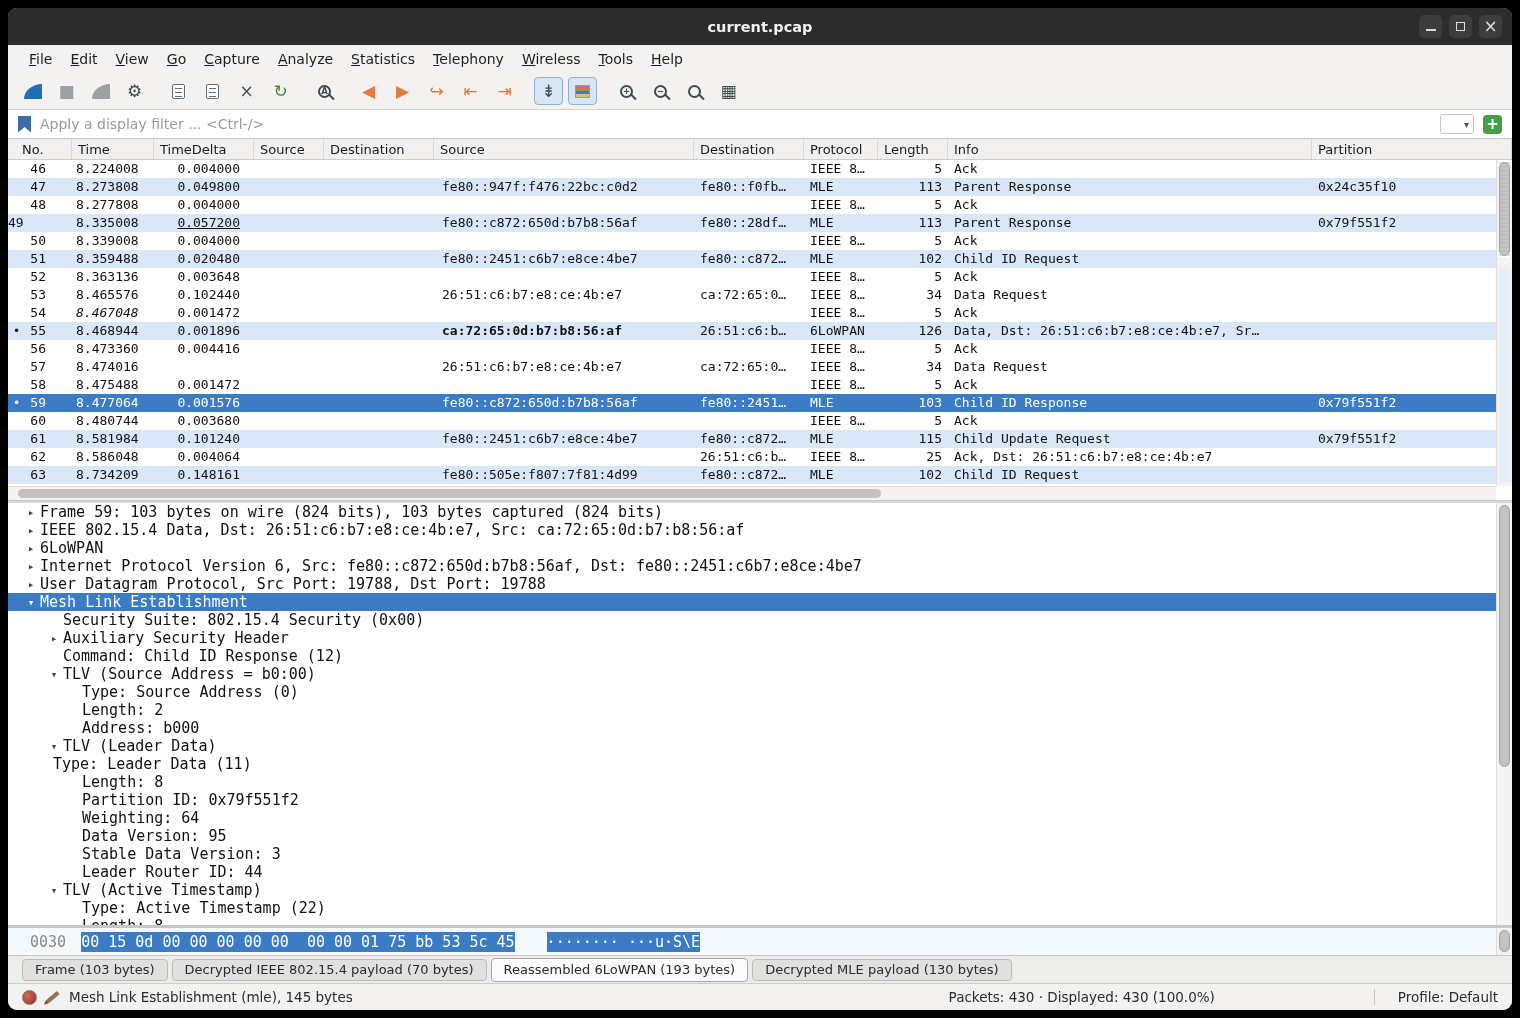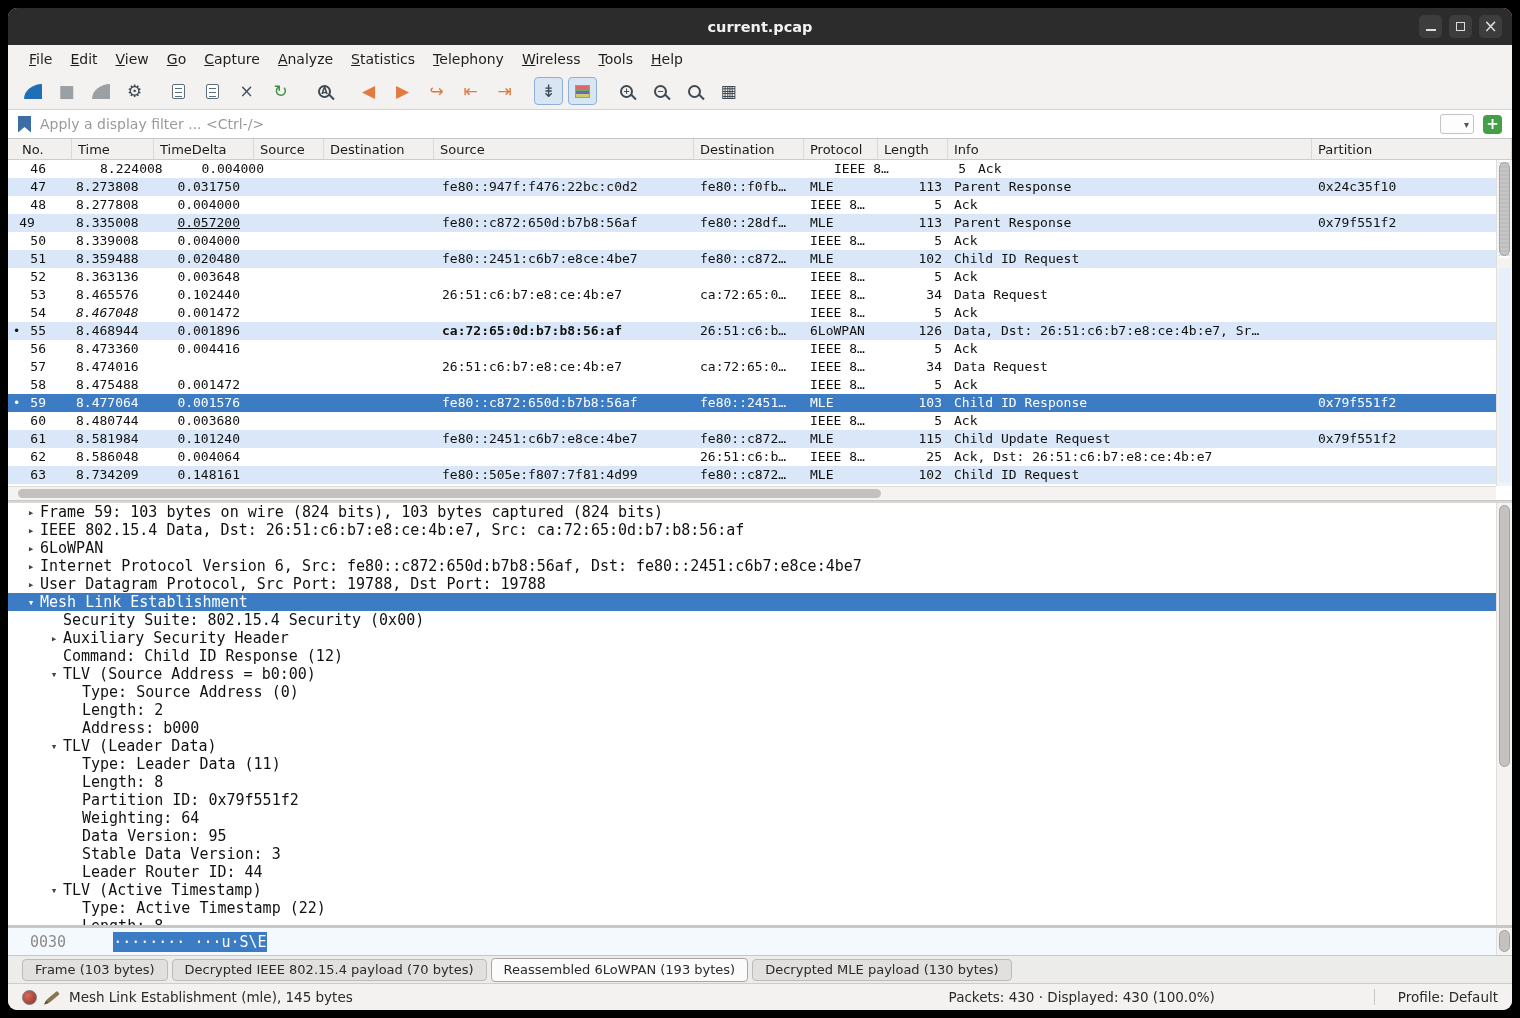--- a/index.html
+++ b/index.html
@@ -255,35 +255,35 @@
         <div class="phcell" style="width: 110px; padding-left: 6px;">Destination</div>
         <div class="phcell" style="width: 74px; padding-left: 6px;">Protocol</div>
         <div class="phcell" style="width: 70px; padding-left: 6px;">Length</div>
         <div class="phcell" style="width: 364px; padding-left: 6px;">Info</div>
         <div class="phcell" style="width: 184px; padding-left: 6px;">Partition</div>
       </div>
     <div class="pbody">
       <div class="prows">
           <div class="prow bg-plain">
             <span class="pcell pc-no" style="width: 64px; text-align: right; padding-right: 26px;">46</span>
-            <span class="pcell pc-time" style="width: 82px; padding-left: 4px; margin-left: 24px;">8.224008</span>
+            <span class="pcell pc-time" style="width: 82px; padding-left: 4px;">8.224008</span>
             <span class="pcell pc-delta" style="width: 100px; text-align: right; padding-right: 14px;">0.004000</span>
             <span class="pcell pc-src1" style="width: 70px; padding-left: 6px;"></span>
             <span class="pcell pc-dst1" style="width: 110px; padding-left: 6px;"></span>
             <span class="pcell pc-src2" style="width: 260px; padding-left: 8px;"></span>
             <span class="pcell pc-dst2" style="width: 110px; padding-left: 6px;"></span>
             <span class="pcell pc-proto" style="width: 74px; padding-left: 6px;">IEEE 8…</span>
             <span class="pcell pc-len" style="width: 70px; text-align: right; padding-right: 6px;">5</span>
             <span class="pcell pc-info" style="width: 364px; padding-left: 6px;">Ack</span>
             <span class="pcell pc-part" style="width: 184px; padding-left: 6px;"></span>
           </div>
           <div class="prow bg-alt">
             <span class="pcell pc-no" style="width: 64px; text-align: right; padding-right: 26px;">47</span>
             <span class="pcell pc-time" style="width: 82px; padding-left: 4px;">8.273808</span>
-            <span class="pcell pc-delta" style="width: 100px; text-align: right; padding-right: 14px;">0.031750</span>
+            <span class="pcell pc-delta" style="width: 100px; text-align: right; padding-right: 14px;">0.049800</span>
             <span class="pcell pc-src1" style="width: 70px; padding-left: 6px;"></span>
             <span class="pcell pc-dst1" style="width: 110px; padding-left: 6px;"></span>
             <span class="pcell pc-src2" style="width: 260px; padding-left: 8px;">fe80::947f:f476:22bc:c0d2</span>
             <span class="pcell pc-dst2" style="width: 110px; padding-left: 6px;">fe80::f0fb…</span>
             <span class="pcell pc-proto" style="width: 74px; padding-left: 6px;">MLE</span>
             <span class="pcell pc-len" style="width: 70px; text-align: right; padding-right: 6px;">113</span>
             <span class="pcell pc-info" style="width: 364px; padding-left: 6px;">Parent Response</span>
             <span class="pcell pc-part" style="width: 184px; padding-left: 6px;">0x24c35f10</span>
           </div>
           <div class="prow bg-plain">
@@ -293,21 +293,21 @@
             <span class="pcell pc-src1" style="width: 70px; padding-left: 6px;"></span>
             <span class="pcell pc-dst1" style="width: 110px; padding-left: 6px;"></span>
             <span class="pcell pc-src2" style="width: 260px; padding-left: 8px;"></span>
             <span class="pcell pc-dst2" style="width: 110px; padding-left: 6px;"></span>
             <span class="pcell pc-proto" style="width: 74px; padding-left: 6px;">IEEE 8…</span>
             <span class="pcell pc-len" style="width: 70px; text-align: right; padding-right: 6px;">5</span>
             <span class="pcell pc-info" style="width: 364px; padding-left: 6px;">Ack</span>
             <span class="pcell pc-part" style="width: 184px; padding-left: 6px;"></span>
           </div>
           <div class="prow bg-alt">
-            <span class="pcell pc-no" style="width: 64px; text-align: center; padding-right: 26px;">49</span>
+            <span class="pcell pc-no" style="width: 64px; text-align: left; padding-right: 26px;">49</span>
             <span class="pcell pc-time" style="width: 82px; padding-left: 4px;">8.335008</span>
             <span class="pcell pc-delta" style="width: 100px; text-align: right; padding-right: 14px; text-decoration: underline;">0.057200</span>
             <span class="pcell pc-src1" style="width: 70px; padding-left: 6px;"></span>
             <span class="pcell pc-dst1" style="width: 110px; padding-left: 6px;"></span>
             <span class="pcell pc-src2" style="width: 260px; padding-left: 8px;">fe80::c872:650d:b7b8:56af</span>
             <span class="pcell pc-dst2" style="width: 110px; padding-left: 6px;">fe80::28df…</span>
             <span class="pcell pc-proto" style="width: 74px; padding-left: 6px;">MLE</span>
             <span class="pcell pc-len" style="width: 70px; text-align: right; padding-right: 6px;">113</span>
             <span class="pcell pc-info" style="width: 364px; padding-left: 6px;">Parent Response</span>
             <span class="pcell pc-part" style="width: 184px; padding-left: 6px;">0x79f551f2</span>
@@ -519,41 +519,42 @@
         <div class="drow" style="padding-left: 14px;"><span class="dexp">▸</span><span class="dtext">User Datagram Protocol, Src Port: 19788, Dst Port: 19788</span></div>
         <div class="drow selected" style="padding-left: 14px;"><span class="dexp">▾</span><span class="dtext">Mesh Link Establishment</span></div>
         <div class="drow" style="padding-left: 37px;"><span class="dexp"></span><span class="dtext">Security Suite: 802.15.4 Security (0x00)</span></div>
         <div class="drow" style="padding-left: 37px;"><span class="dexp">▸</span><span class="dtext">Auxiliary Security Header</span></div>
         <div class="drow" style="padding-left: 37px;"><span class="dexp"></span><span class="dtext">Command: Child ID Response (12)</span></div>
         <div class="drow" style="padding-left: 37px;"><span class="dexp">▾</span><span class="dtext">TLV (Source Address = b0:00)</span></div>
         <div class="drow" style="padding-left: 56px;"><span class="dexp"></span><span class="dtext">Type: Source Address (0)</span></div>
         <div class="drow" style="padding-left: 56px;"><span class="dexp"></span><span class="dtext">Length: 2</span></div>
         <div class="drow" style="padding-left: 56px;"><span class="dexp"></span><span class="dtext">Address: b000</span></div>
         <div class="drow" style="padding-left: 37px;"><span class="dexp">▾</span><span class="dtext">TLV (Leader Data)</span></div>
-        <div class="drow" style="padding-left: 56px;"><span class="dexp"></span><span class="dtext">Type: Leader Data (11)</span></div>
+        <div class="drow" style="padding-left: 27px;"><span class="dexp"></span><span class="dtext">Type: Leader Data (11)</span></div>
         <div class="drow" style="padding-left: 56px;"><span class="dexp"></span><span class="dtext">Length: 8</span></div>
         <div class="drow" style="padding-left: 56px;"><span class="dexp"></span><span class="dtext">Partition ID: 0x79f551f2</span></div>
         <div class="drow" style="padding-left: 56px;"><span class="dexp"></span><span class="dtext">Weighting: 64</span></div>
         <div class="drow" style="padding-left: 56px;"><span class="dexp"></span><span class="dtext">Data Version: 95</span></div>
         <div class="drow" style="padding-left: 56px;"><span class="dexp"></span><span class="dtext">Stable Data Version: 3</span></div>
         <div class="drow" style="padding-left: 56px;"><span class="dexp"></span><span class="dtext">Leader Router ID: 44</span></div>
         <div class="drow" style="padding-left: 37px;"><span class="dexp">▾</span><span class="dtext">TLV (Active Timestamp)</span></div>
         <div class="drow" style="padding-left: 56px;"><span class="dexp"></span><span class="dtext">Type: Active Timestamp (22)</span></div>
         <div class="drow" style="padding-left: 56px;"><span class="dexp"></span><span class="dtext">Length: 8</span></div>
       </div>
     <div class="vscroll">
       <div class="vthumb" style="top:2px;height:62%;"></div>
     </div>
   </div>
 
   <div class="splitter2"></div>
 
   <div class="hexpane">
     <div class="hexline">
       <span class="hexoffset">0030</span>
+      <span class="hexbytes">00 15 0d 00 00 00 00 00  00 00 01 75 bb 53 5c 45</span>
       <span class="hexascii">········ ···u·S\E</span>
     </div>
     <div class="hexscroll">
       <div class="vthumb" style="top:2px;height:22px;"></div>
     </div>
   </div>
 
   <div class="tabbar">
       <div class="btab">Frame (103 bytes)</div>
       <div class="btab">Decrypted IEEE 802.15.4 payload (70 bytes)</div>

